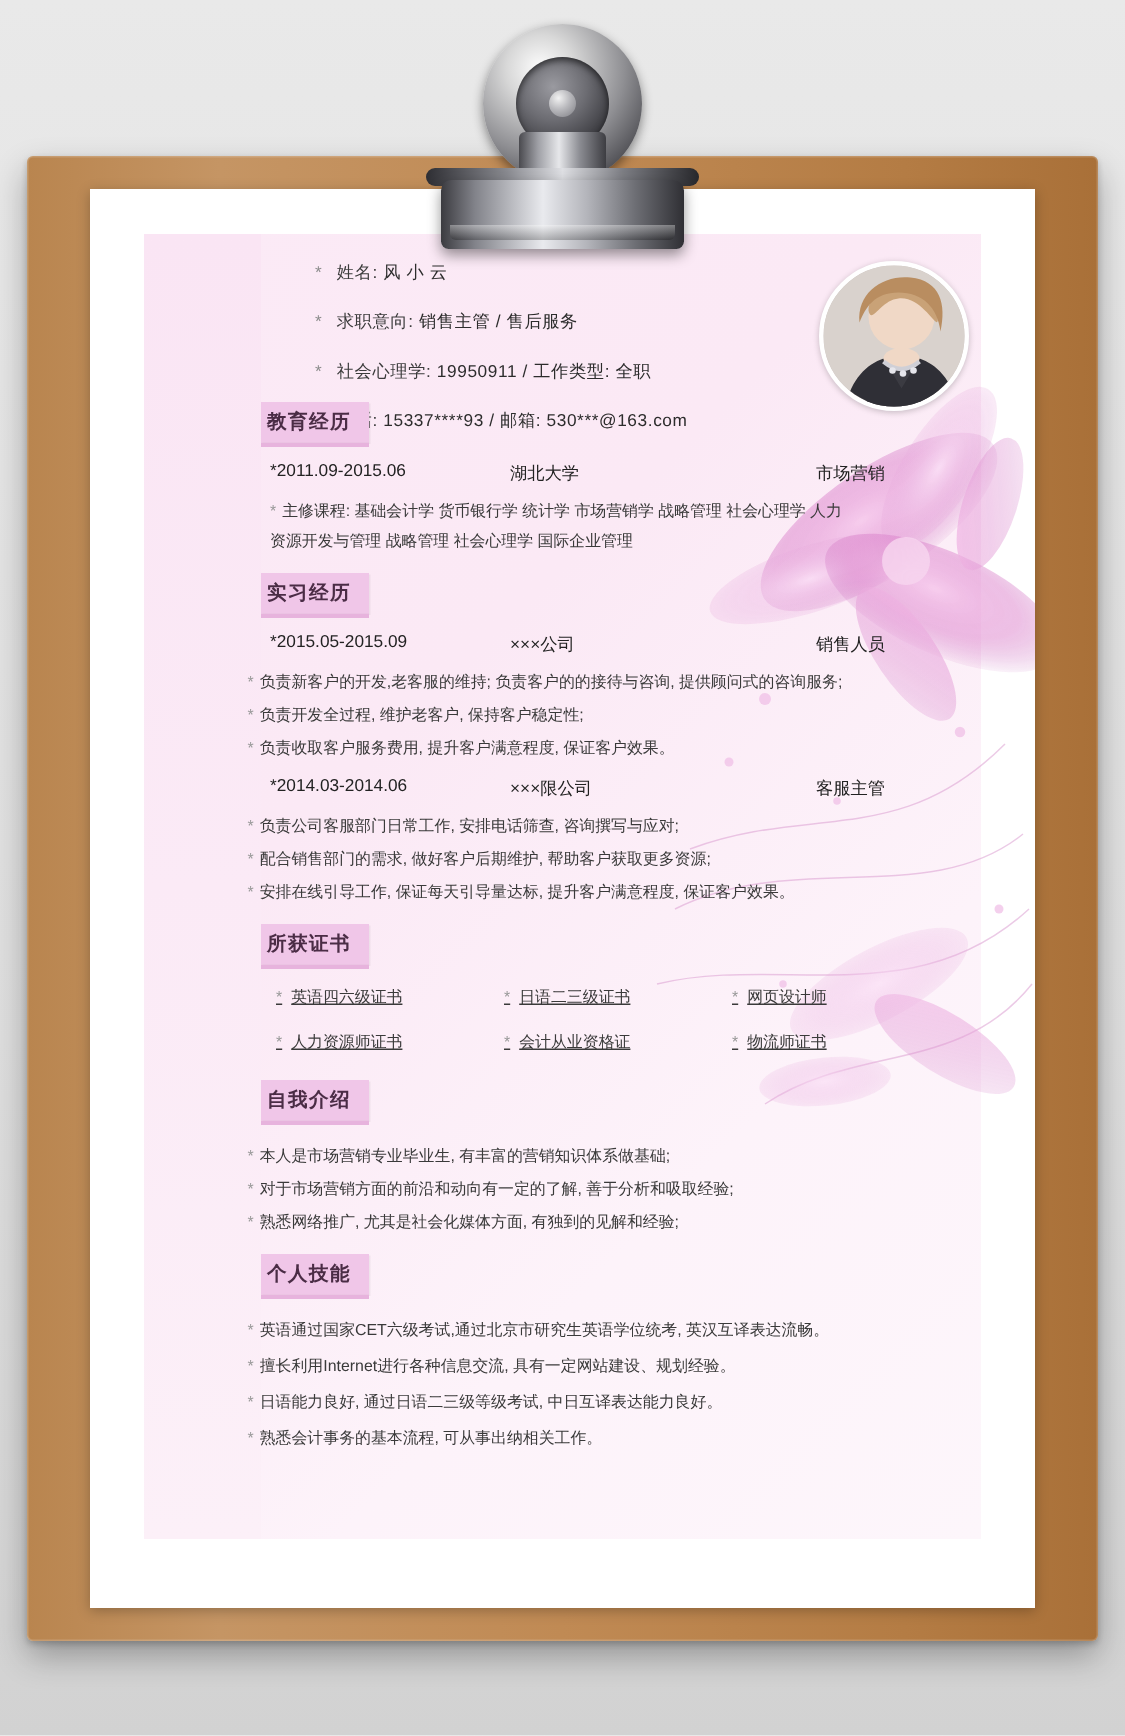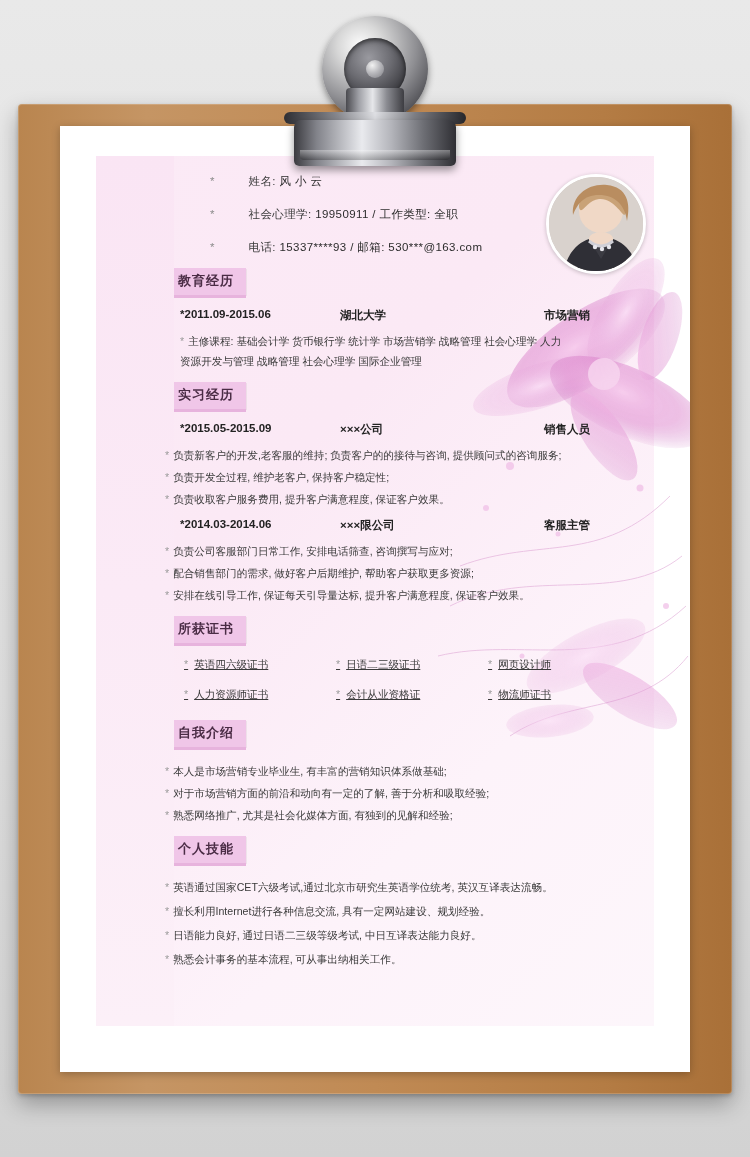--- a/index.html
+++ b/index.html
@@ -101,21 +101,21 @@
   
   .deco{ position:absolute; right:0; top:10px; width:300px; height:700px; pointer-events:none;}
 
   .header-block{
     position:absolute; left:150px; top:48px; width:420px;
   }
   .hline{
     font-size:11.5px; color:#3b3b3b; margin-bottom:18px; letter-spacing:0.4px;
   }
   .hline .star{ color:#8c8c8c; margin-right:6px; }
-  .hline .lbl{ color:#3b3b3b;margin-left:24px; }
+  .hline .lbl{ color:#3b3b3b; }
   .hline .val{ color:#2c2c2c; }
 
   .photo{
     position:absolute; right:44px; top:48px;
     width:100px; height:100px; border-radius:50%;
     border:3px solid #ffffff;
     box-shadow:0 1px 4px rgba(0,0,0,0.22);
     overflow:hidden;
     background:#cfc6c2;
   }
@@ -135,21 +135,21 @@
     position:absolute; left:0; bottom:-3px; width:100%; height:3px;
     background:#e7b3dd;
   }
 
   .body-text{
     position:absolute; left:120px; width:452px;
     font-size:10.6px; color:#3a3a3a; line-height:1.75;
   }
   .row-head{
     position:absolute; left:120px; width:452px;
-    font-size:11.5px; font-weight:bold; color:#222;
+    font-size:11.5px; font-weight:normal; color:#222;
     display:flex;
   }
   .row-head .c1{ width:160px; }
   .row-head .c2{ width:130px; }
   .row-head .c3{ width:120px;text-align:right; }
   .bullet{
     position:absolute; left:105px; width:455px;
     font-size:10.6px; color:#3a3a3a; line-height:1.7;
   }
   .bullet .star, .body-text .star{ color:#9a9a9a; margin-right:4px;}
@@ -221,20 +221,25 @@
       </div>
 
       <div class="header-block">
         <div class="hline">
           <span class="star">*</span>
           <span class="lbl">姓名:</span>
           <span class="val">风 小 云</span>
         </div>
         <div class="hline">
           <span class="star">*</span>
+          <span class="lbl">求职意向:</span>
+          <span class="val">销售主管 / 售后服务</span>
+        </div>
+        <div class="hline">
+          <span class="star">*</span>
           <span class="lbl">社会心理学:</span>
           <span class="val">19950911 / 工作类型: 全职</span>
         </div>
         <div class="hline">
           <span class="star">*</span>
           <span class="lbl">电话:</span>
           <span class="val">15337****93 / 邮箱: 530***@163.com</span>
         </div>
       </div>
 

